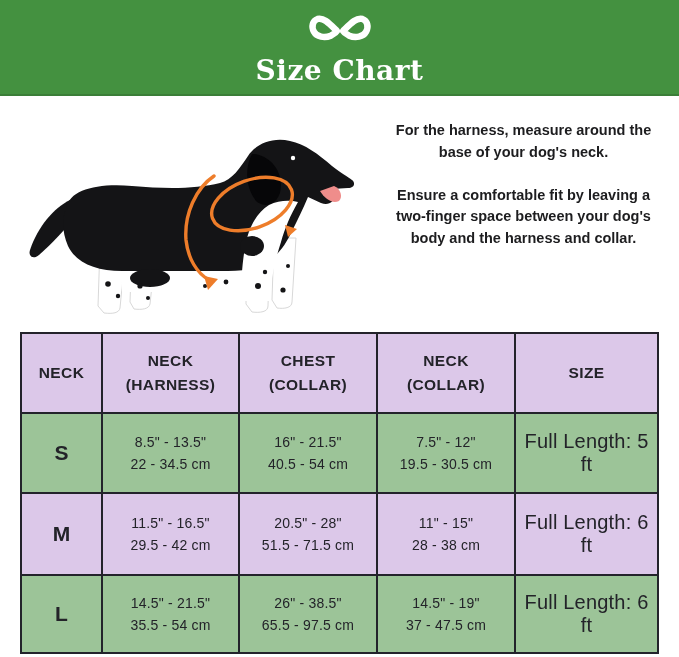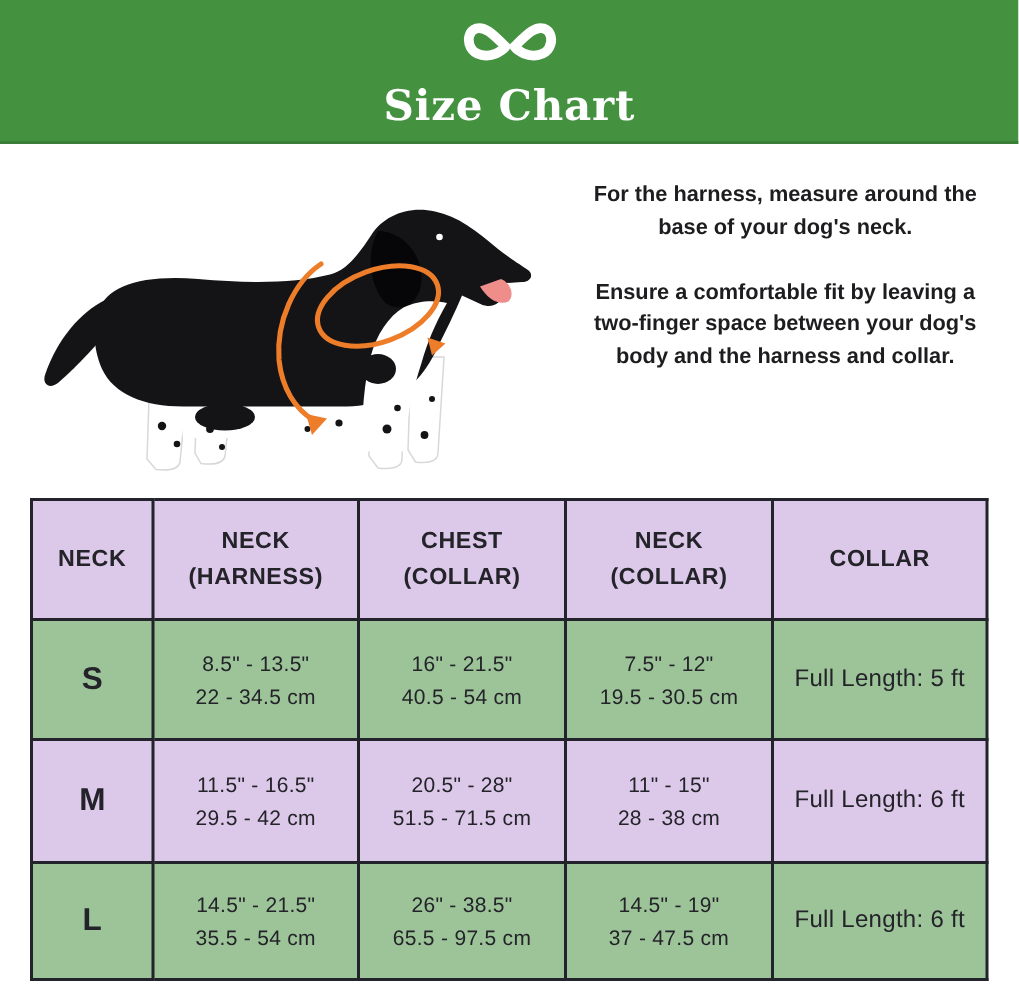--- a/index.html
+++ b/index.html
@@ -83,21 +83,21 @@
   .size-table tbody tr.r2{height:78px;}
   .size-table thead th{
     background:var(--row-lavender);
     font-size:15.5px;font-weight:700;letter-spacing:0.4px;
     line-height:1.55;
   }
   tr.row-green td{background:var(--row-green);}
   tr.row-lav td{background:var(--row-lavender);}
   td.size-cell{font-size:21px;font-weight:700;}
   td.range-cell{font-size:14px;font-weight:500;line-height:1.6;letter-spacing:0.2px;}
-  td.leash-cell{font-size:16px;font-weight:500;letter-spacing:0.2px;}
+  td.leash-cell{font-size:20px;font-weight:500;letter-spacing:0.2px;}
 </style>
 </head>
 <body>
 
 <div class="page">
 
   <header class="header">
     <svg class="logo" width="66" height="42" viewBox="0 0 66 42" aria-hidden="true">
 
       <g fill="none" stroke="#ffffff" stroke-width="6.5" stroke-linecap="round" stroke-linejoin="round">
@@ -193,21 +193,21 @@
     </colgroup>
     <thead>
       <tr>
         <th>NECK</th>
         <th>NECK
 (HARNESS)</th>
         <th>CHEST
 (COLLAR)</th>
         <th>NECK
 (COLLAR)</th>
-        <th>COLLAR</th>
+        <th>SIZE</th>
       </tr>
     </thead>
     <tbody>
       <tr class="row-green r0">
         <td class="size-cell">S</td>
         <td class="range-cell">8.5" - 13.5"
 22 - 34.5 cm</td>
         <td class="range-cell">16" - 21.5"
 40.5 - 54 cm</td>
         <td class="range-cell">7.5" - 12"

